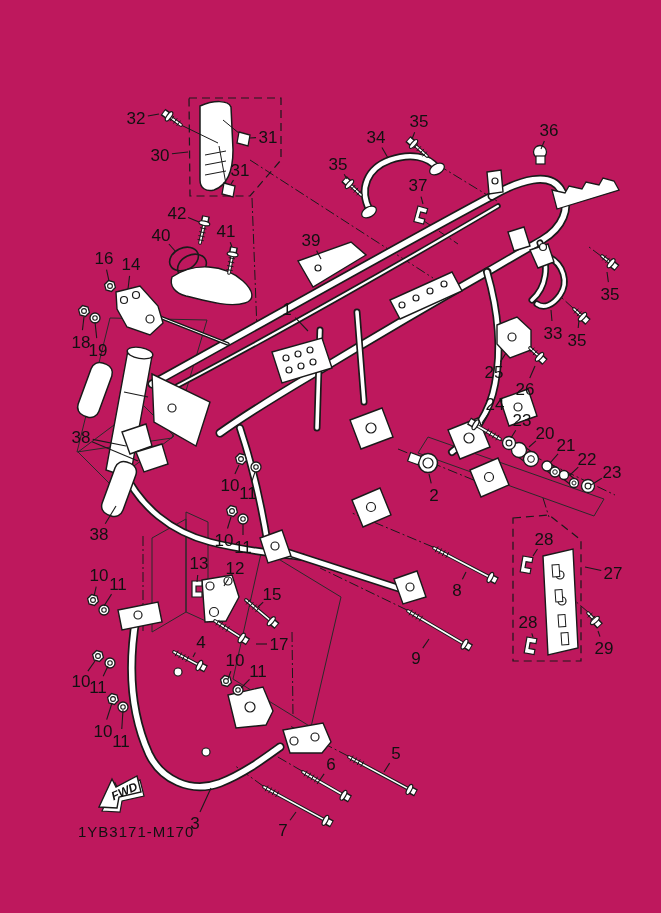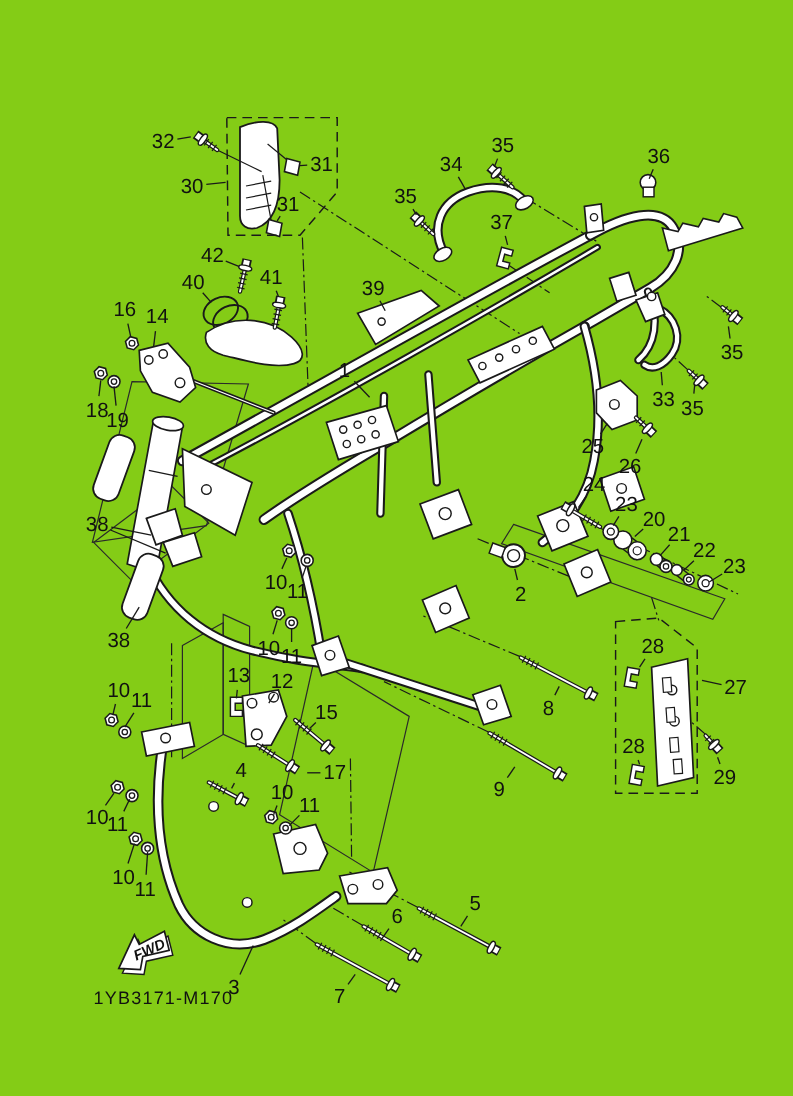--- a/index.html
+++ b/index.html
@@ -1,20 +1,20 @@
 <!DOCTYPE html>
 <html><head>
 <meta charset="utf-8">
 <style>
   html,body{margin:0;padding:0;background:#e8e8e8;}
   .page{
     position:relative;
     width:661px;height:913px;
     margin:0 auto;
-    background:#84cc16;
+    background:#be185d;
     font-family:"Liberation Sans", sans-serif;
     overflow:hidden;
   }
   svg{display:block}
   .callout-text{
     font-family:"Liberation Sans", sans-serif;
     font-size:17px;
     fill:#111111;
     cursor:pointer;
   }

